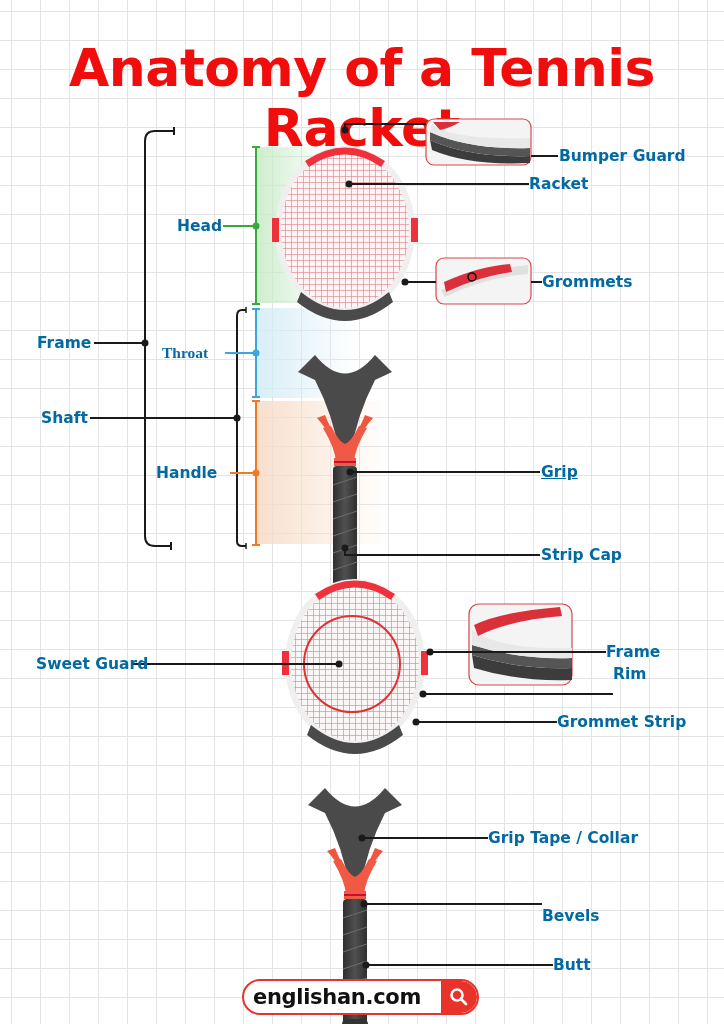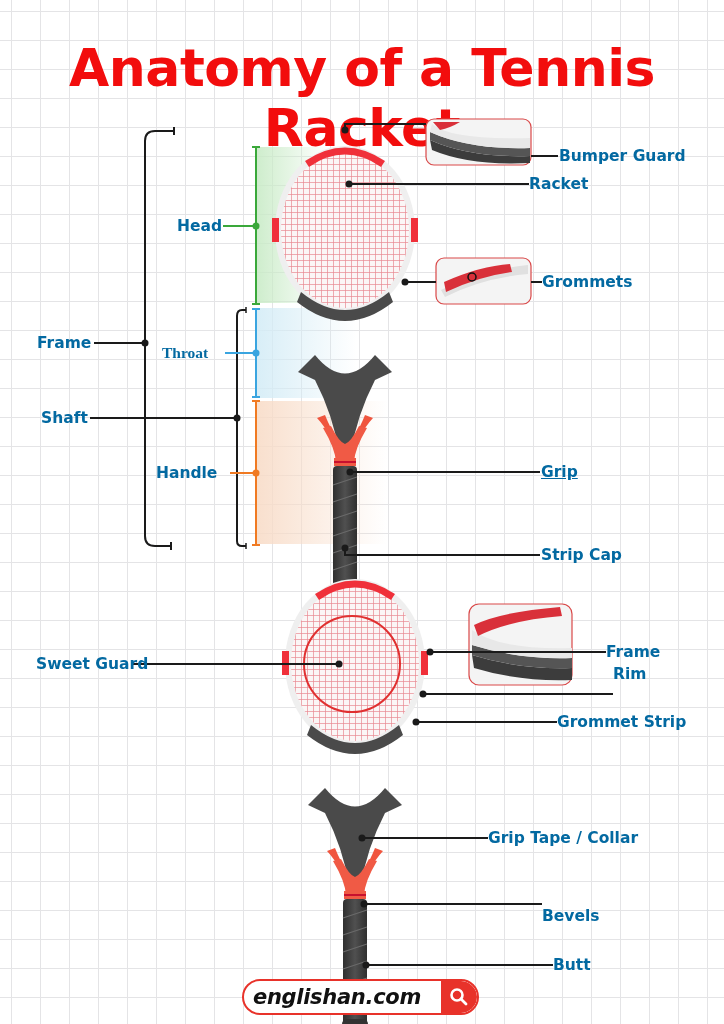--- a/index.html
+++ b/index.html
@@ -24,21 +24,21 @@
     position: absolute; font-family: "DejaVu Sans", sans-serif; font-weight: bold;
     font-size: 15.5px; color: #0369a1; white-space: nowrap; line-height: 20px;
   }
   .site {
     position: absolute; left: 242px; top: 979px; width: 237px; height: 36px;
     border: 2.5px solid #e8322a; border-radius: 20px; background: #fff;
     box-sizing: border-box; overflow: hidden; display: flex; align-items: center;
   }
   .site-text {
     font-family: "DejaVu Sans", sans-serif; font-weight: bold; font-size: 21px;
-    color: #111; padding-left: 9px; flex: 1; letter-spacing: -0.3px; font-style: italic;
+    color: #111; padding-left: 9px; flex: 1; letter-spacing: -0.3px;
   }
   .site-btn {
     width: 36px; height: 100%; background: #e8322a; display: flex;
     align-items: center; justify-content: center; border-radius: 0 18px 18px 0;
   }
 </style>
 </head>
 <body>
 
 <h1 class="title">Anatomy of a Tennis Racket</h1>

